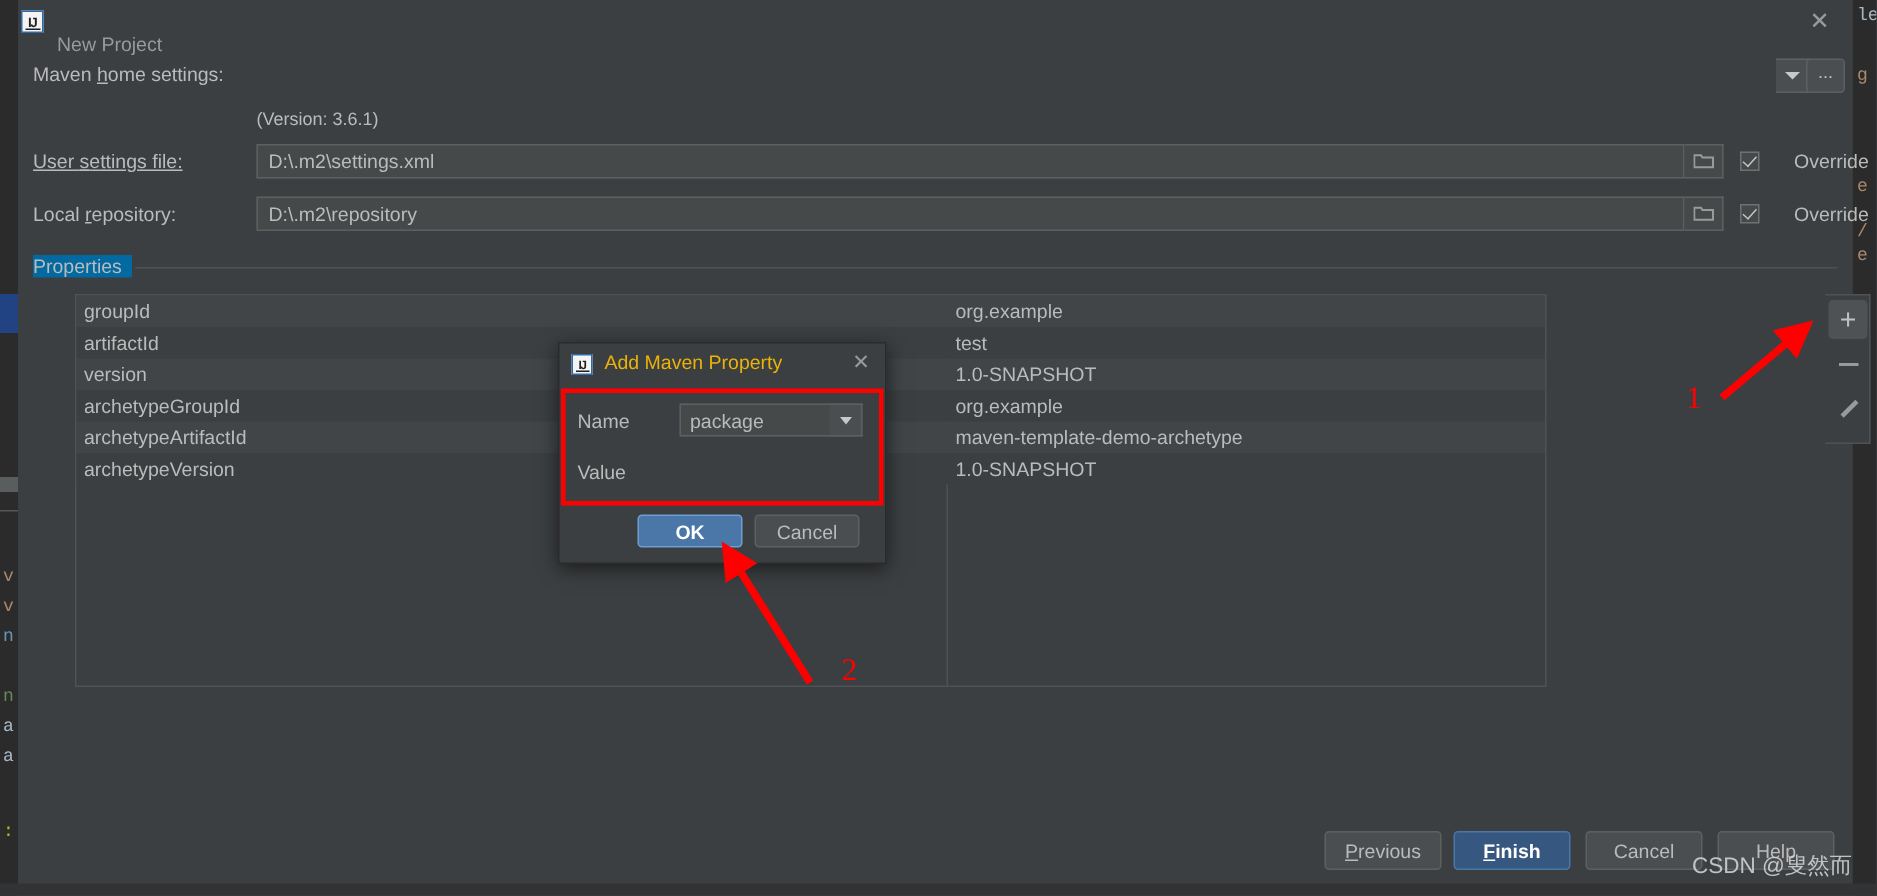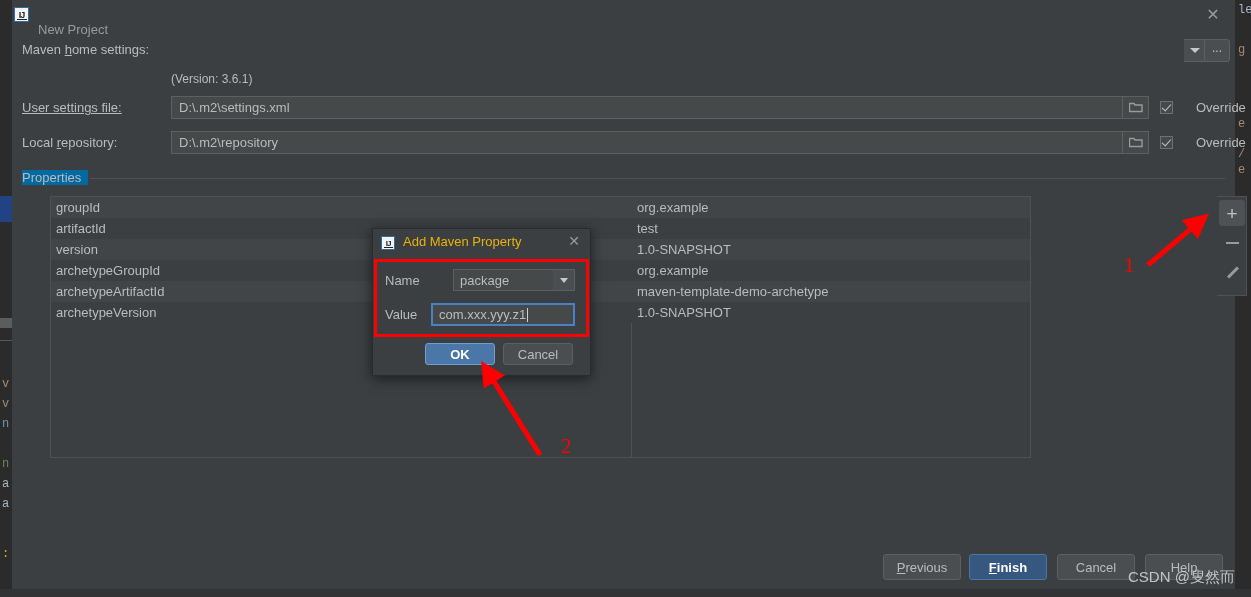--- a/index.html
+++ b/index.html
@@ -633,24 +633,20 @@
   <div class="modal">
     <div class="modal-title-icon">IJ</div>
     <div class="modal-title">Add Maven Property</div>
     <div class="modal-close">✕</div>
 
     <div class="modal-row-label" style="left:12px; top:44px;">Name</div>
     <div class="modal-combo" style="top:40px;">package</div>
     <div class="modal-combo-arrow" style="top:40px;"></div>
 
     <div class="modal-row-label" style="left:12px; top:78px;">Value</div>
-    <div class="modal-input" style="top:74px;">
-      <span>com.xxx.yyy.z1</span>
-        <span class="caret"></span>
-    </div>
 
     <div class="modal-btn ok">OK</div>
     <div class="modal-btn cancel">Cancel</div>
   </div>
 
   <div class="red-box"></div>
 
   <div class="anno-layer">
     <svg width="1251" height="597" style="position:absolute;left:0;top:0;">
       <defs>

